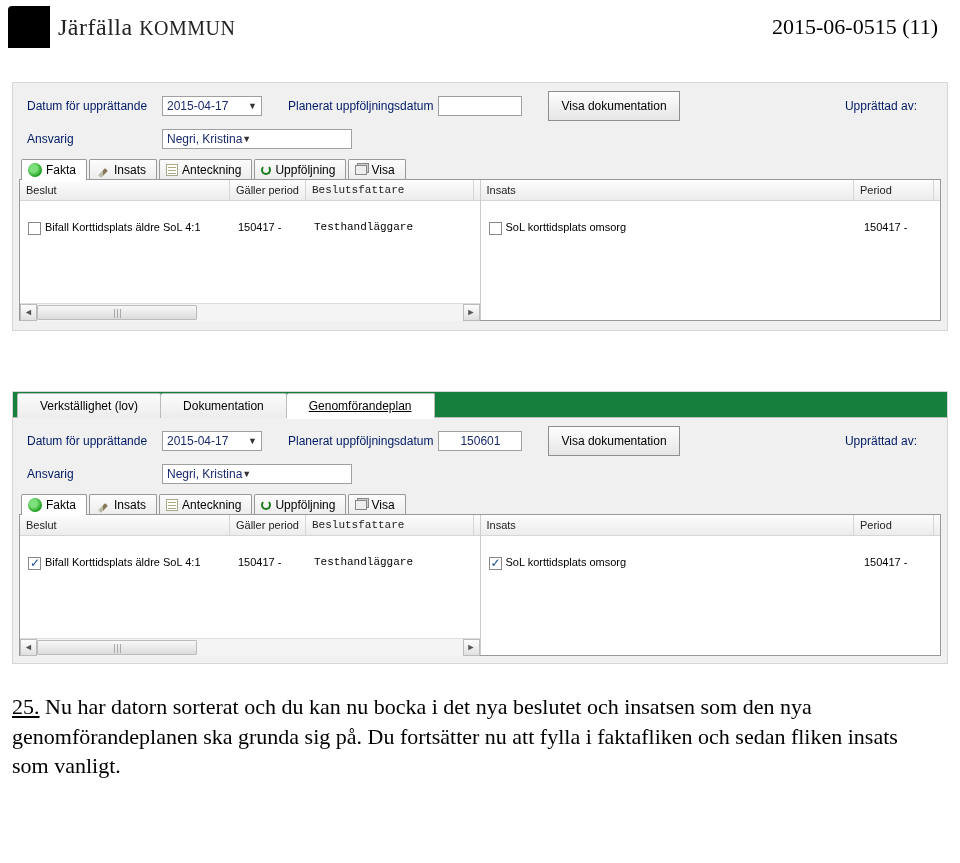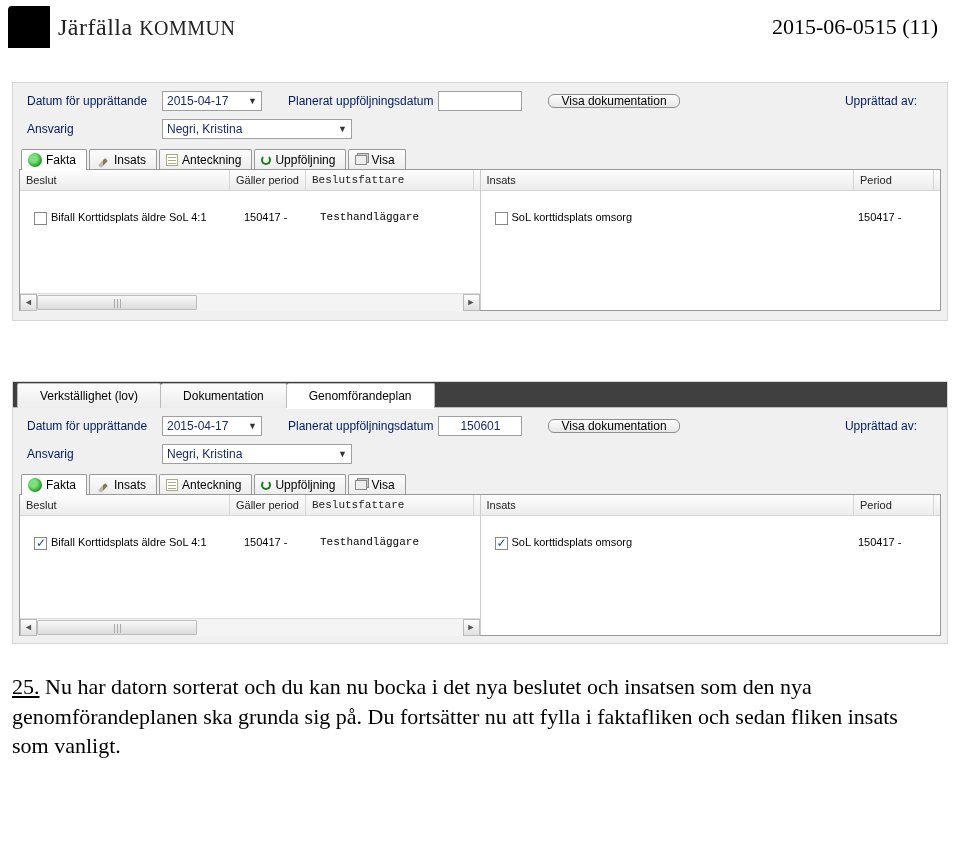--- a/index.html
+++ b/index.html
@@ -60,29 +60,29 @@
     border: 1px solid #a0a0a0;
     background: #fff;
     font-size: 12px;
     height: 20px;
     display: inline-flex;
     align-items: center;
     padding: 0 4px;
   }
   .date-combo { width: 100px; justify-content: space-between; }
   .date-combo .arrow { font-size: 9px; color: #333; }
-  .combo { width: 190px; justify-content: space-between; }
+  .combo { width: 190px; justify-content: flex-start; }
   .combo .arrow { font-size: 9px; color: #333; }
   .date-plain { width: 84px; justify-content: center; }
   .btn {
     background: linear-gradient(#fdfdfd, #e6e6e6);
     border: 1px solid #8e8e8e;
-    padding: 4px 12px;
+    padding: 14px 12px;
     height: 14px;
-    border-radius: 6px;
+    border-radius: 0;
     color: #000;
   }
 
   
   .tabs {
     display: flex;
     align-items: flex-end;
     margin: 8px 0 0 4px;
     padding-left: 2px;
   }
@@ -139,21 +139,21 @@
   .col-headers > div {
     padding: 4px 6px;
     border-right: 1px solid #d6d6d6;
     font-size: 11px;
     color: #222;
   }
   .col-headers > div:last-child { border-right:none; flex-shrink:0; width:6px; padding:0;}
   .rows { flex:1; overflow: hidden; }
   .row {
     display: flex;
-    padding: 3px 8px;
+    padding: 3px 2px;
   }
   .row > div {
     padding: 0 6px;
     font-size: 11px;
   }
   .chk {
     width: 13px;
     height: 13px;
     border: 1px solid #888;
     background: #fff;
@@ -192,39 +192,40 @@
     font-size: 9px; color: #555;
   }
   .sb-track { flex:1; height:17px; background:#f4f4f4; position:relative; }
   .sb-thumb { position:absolute; left:0; top:0; height:15px; margin:1px 0; width:160px; background:linear-gradient(#f8f8f8,#dcdcdc); border:1px solid #bbb; border-radius:1px;}
   .sb-thumb::after{content:"";position:absolute;left:50%;top:3px;width:1px;height:9px;background:#aaa;box-shadow:-3px 0 #aaa,3px 0 #aaa;}
 
   
   .top-tabs {
     display: flex;
     align-items: flex-end;
-    background: #404040;
+    background: #15803d;
     border-bottom: 1px solid #bbb;
     padding: 0 4px;
   }
   .top-tab {
     padding: 5px 22px;
     border: 1px solid #bbb;
     border-bottom: none;
     background: linear-gradient(#fcfcfc,#ececec);
     margin-right: 0;
     font-size: 12px;
     border-radius: 2px 2px 0 0;
     position: relative;
     top:1px;
   }
   .top-tab.active {
     background: #fff;
     box-shadow: 0 1px 0 #fff;
     z-index:2;
+    text-decoration:underline;
   }
   .top-tab + .top-tab { border-left: none; }
 
   .body-text {
     font-family: "Times New Roman", serif;
     font-size: 22px;
     line-height: 1.35;
     margin: 28px 36px 10px 12px;
   }
   .body-text .num { display:inline;text-decoration:underline; }

